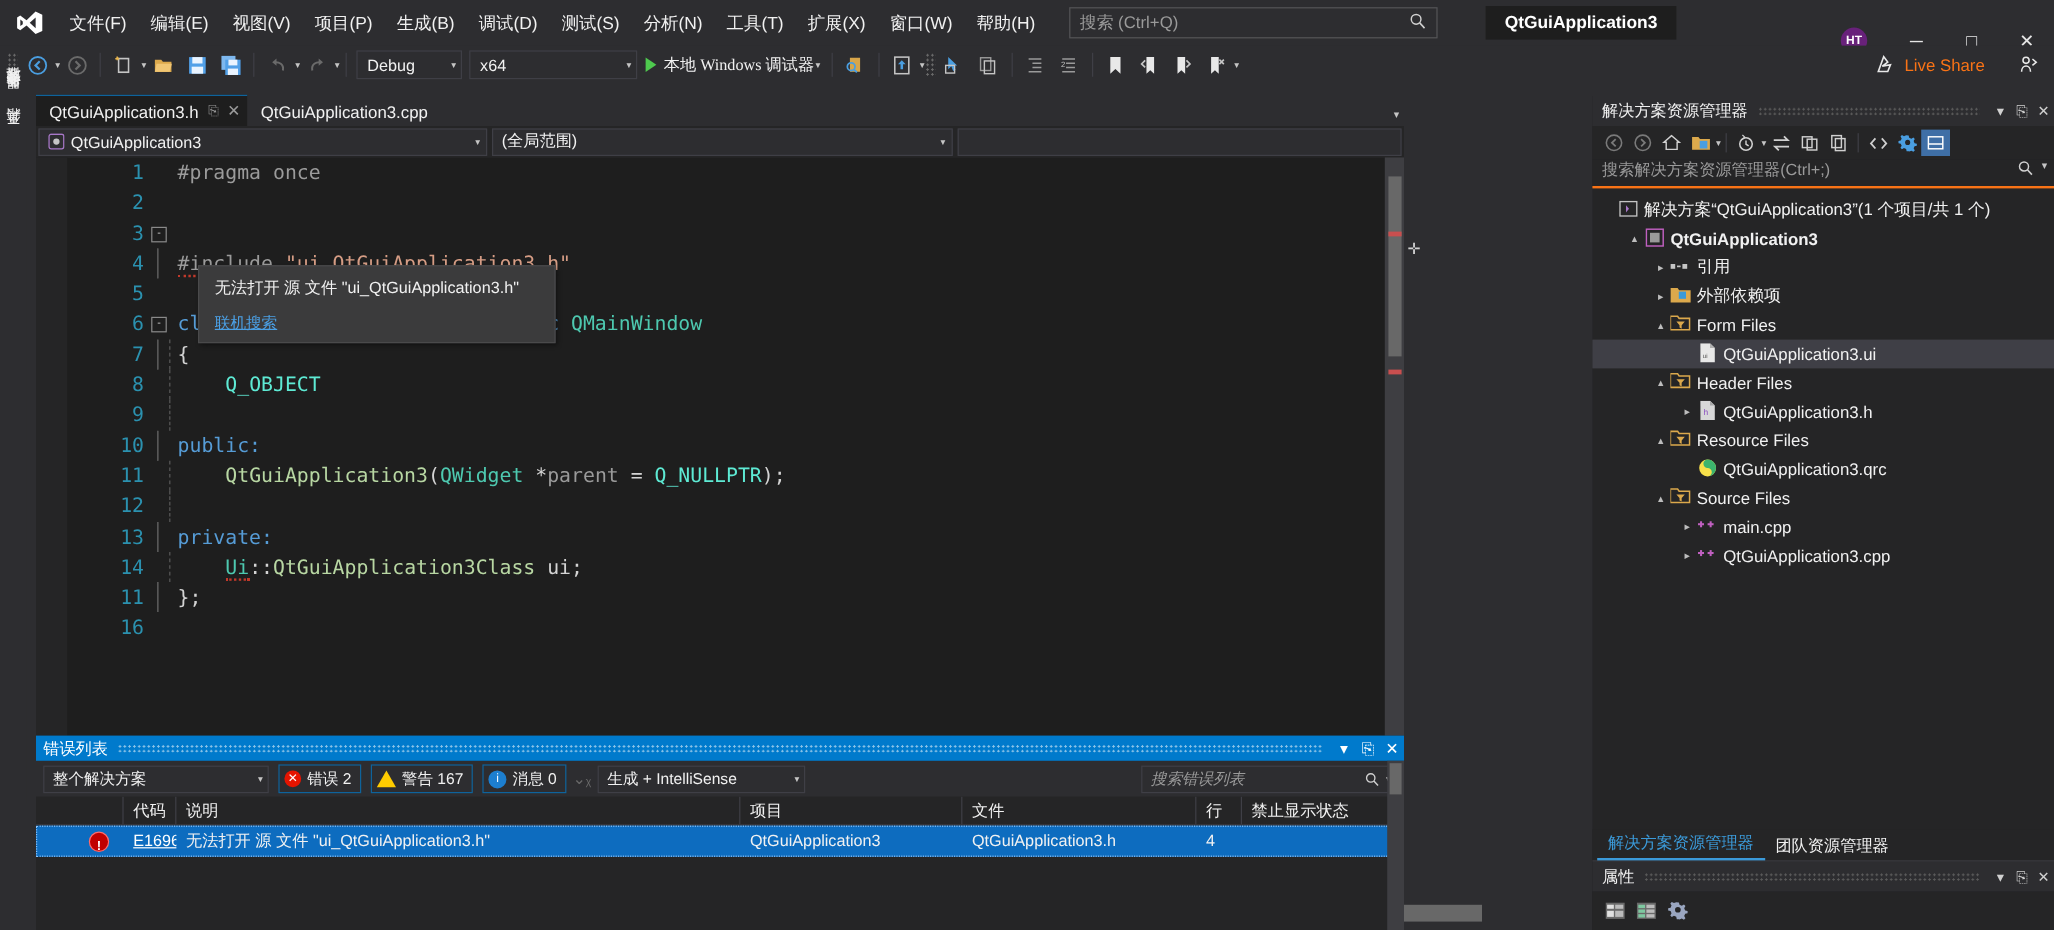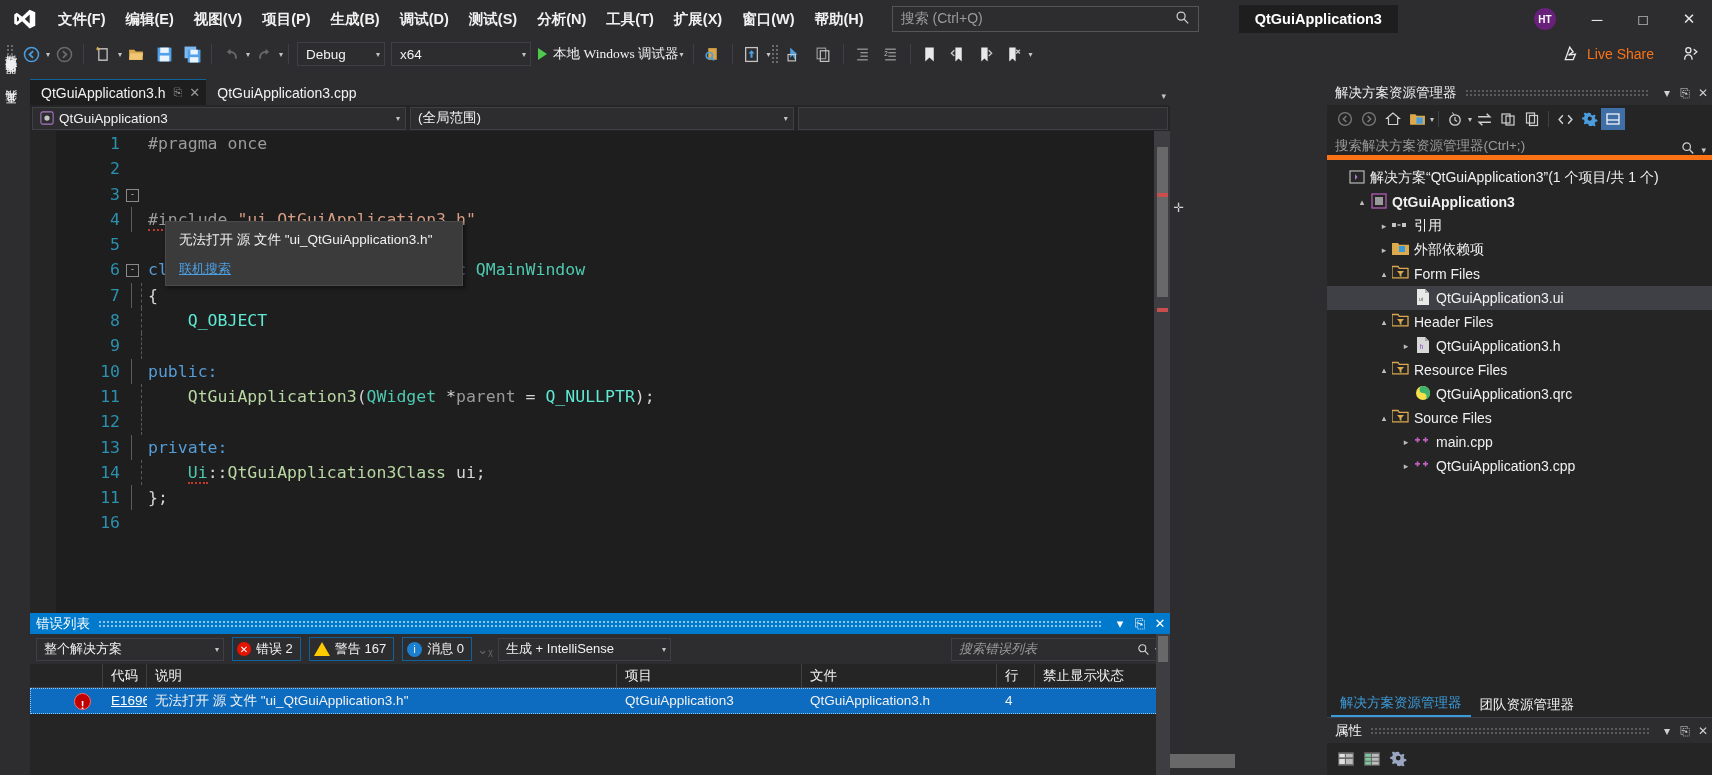--- a/index.html
+++ b/index.html
@@ -9,33 +9,33 @@
     font-family:"Liberation Sans","DejaVu Sans",sans-serif;
     font-size:13px;
     -webkit-font-smoothing:antialiased;
   }
   .app{position:relative;width:1712px;height:775px;background:#2d2d30;}
 
   
   .titlebar{height:38px;background:#2d2d30;display:flex;align-items:center;position:relative;}
   .vslogo{width:48px;height:38px;display:flex;align-items:center;justify-content:center;}
   .vslogo svg{width:24px;height:24px;}
-  .menu{display:flex;align-items:center;height:38px;font-weight:bold;}
+  .menu{display:flex;align-items:center;height:38px;}
   .menu-item{padding:5px 10px;color:#f1f1f1;font-size:14.5px;white-space:nowrap;cursor:default;}
   .search-box{
     margin-left:18px;width:305px;height:24px;background:#2d2d30;
     border:1px solid #555558;display:flex;align-items:center;position:relative;
   }
   .search-box .ph{color:#9a9a9a;font-size:14px;padding-left:8px;flex:1;}
   .search-box .mag{position:absolute;right:8px;top:3px;}
   .proj-title{
     margin-left:40px;background:#1e1e1e;color:#ffffff;font-weight:bold;font-size:14.5px;
     padding:4px 16px;height:20px;line-height:20px;
   }
-  .titlebar-right{position:absolute;right:0;top:0;height:38px;display:flex;align-items:center;}
+  .titlebar-right{position:absolute;right:0;top:15px;height:38px;display:flex;align-items:center;}
   .avatar{width:22px;height:22px;border-radius:50%;background:#68217a;color:#fff;font-size:10px;
           display:flex;align-items:center;justify-content:center;margin-right:18px;font-weight:bold;}
   .wbtn{width:46px;height:38px;display:flex;align-items:center;justify-content:center;color:#e6e6e6;font-size:15px;}
 
   
   .toolbar{height:32px;background:#2d2d30;display:flex;align-items:center;padding-left:6px;position:relative;}
   .tb-grip{width:9px;height:20px;margin-right:2px;
      background-image:radial-gradient(circle,#6b6b6b 1px,transparent 1px);
      background-size:4px 4px;}
   .tb-sep{width:1px;height:20px;background:#3f3f46;margin:0 5px;}
@@ -145,21 +145,21 @@
   
   .rightpanel{position:absolute;right:0;top:10px;width:385px;bottom:0;background:#252526;}
   .rp-title{height:25px;background:#2d2d30;display:flex;align-items:center;padding-left:8px;font-size:13.5px;color:#f1f1f1;}
   .rp-title .dots{flex:1;height:7px;margin:0 8px;
      background-image:radial-gradient(circle,#5a5a5a 1px,transparent 1px);background-size:4px 4px;}
   .rp-title .tb{width:18px;text-align:center;color:#d0d0d0;font-size:12px;}
   .rp-toolbar{height:28px;background:#252526;display:flex;align-items:center;padding-left:6px;}
   .rp-ico{width:24px;height:22px;display:flex;align-items:center;justify-content:center;color:#c5c5c5;font-size:14px;}
   .rp-ico.active{background:#3f6fa6;}
   .rp-sep{width:1px;height:16px;background:#3f3f46;margin:0 4px;}
-  .rp-search{height:22px;background:#252526;border-bottom:5px solid #f97316;display:flex;align-items:flex-end;
+  .rp-search{height:22px;background:#252526;border-bottom:2px solid #f97316;display:flex;align-items:flex-start;
              padding-left:8px;color:#9a9a9a;font-size:13.5px;position:relative;}
   .tree{padding-top:6px;font-size:14px;}
   .tnode{height:24px;display:flex;align-items:center;white-space:nowrap;}
   .tnode.sel{background:#3f3f46;}
   .tw{display:inline-block;width:14px;text-align:center;color:#bdbdbd;font-size:9px;}
   .ticon{display:inline-block;width:19px;text-align:center;margin-right:4px;}
   .rp-tabs{position:absolute;bottom:0;left:0;right:0;}
   .tabrow{height:26px;display:flex;align-items:flex-end;padding-left:4px;background:#252526;}
   .rtab{height:24px;padding:0 9px;display:flex;align-items:center;font-size:13.5px;}
   .rtab.active{color:#3b9ad9;border-bottom:2px solid #3b9ad9;}

